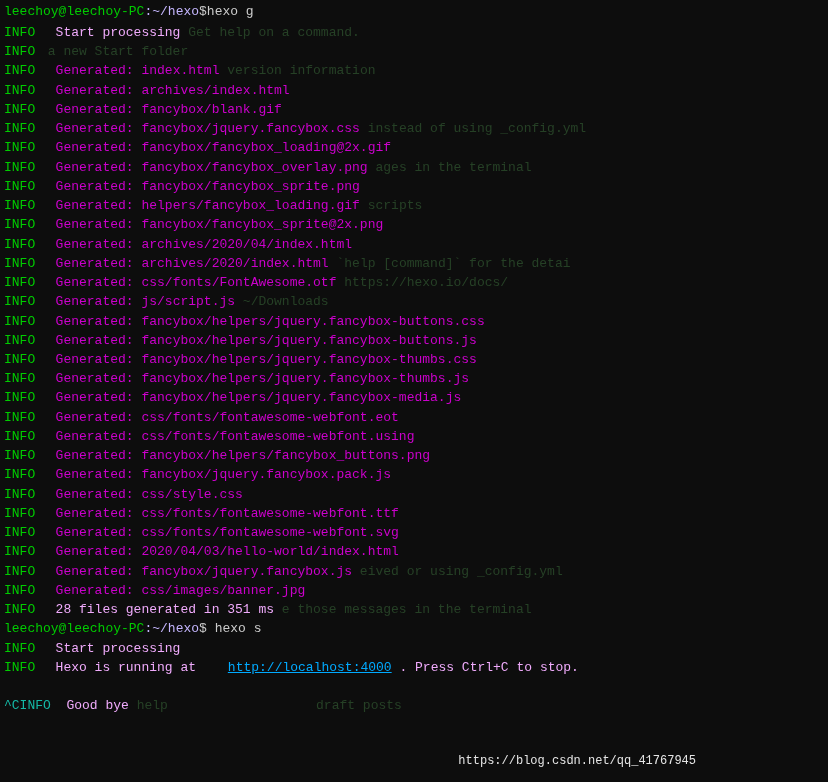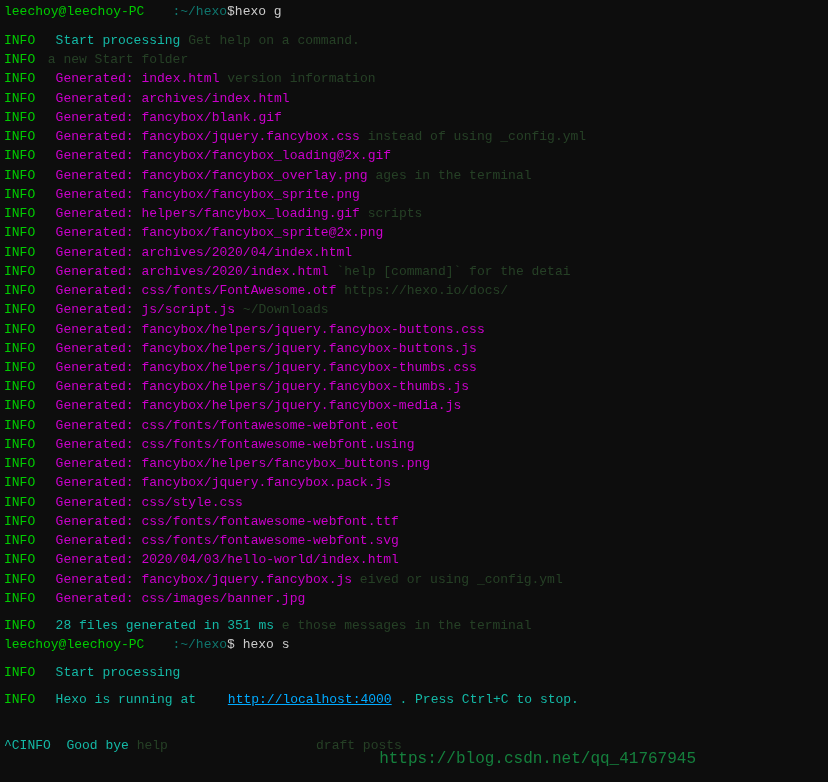--- a/index.html
+++ b/index.html
@@ -21,22 +21,21 @@
     }
     .title-bar {
       display: flex;
       align-items: center;
       padding: 2px 0 4px 0;
     }
     .title-user {
       color: #00cc00;
     }
     .title-path {
-      color: #0f766e;
-      margin-left: 28px;
+      color: #c4b5fd;
     }
     .title-cmd {
       color: #cccccc;
     }
     .line {
       display: flex;
       line-height: 1.48;
       white-space: pre;
       align-items: flex-end;
     }
@@ -44,22 +43,21 @@
       color: #00cc00;
       min-width: 36px;
     }
     .generated-label {
       color: #cc00cc;
     }
     .file-path {
       color: #cc00cc;
     }
     .plain-text {
-      color: #14b8a6;
-      margin-top: 8px;
+      color: #f0abfc;
     }
     .faded-text {
       color: #3a6a3a;
       opacity: 0.55;
     }
     .prompt-line {
       display: flex;
       line-height: 1.48;
       white-space: pre;
     }
@@ -68,22 +66,22 @@
       text-decoration: underline;
       padding-left: 24px;
     }
     .warning-text {
       color: #14b8a6;
     }
     .footer-url {
       position: absolute;
       bottom: 14px;
       right: 8px;
-      color: #15803d;
-      font-size: 16px;
+      color: #e5e5e5;
+      font-size: 12px;
     }
   </style>
 </head>
 <body>
 
 <div class="terminal">
 
   <div class="title-bar">
     <span class="title-user">leechoy@leechoy-PC</span>
       <span class="title-path">:~/hexo</span>

